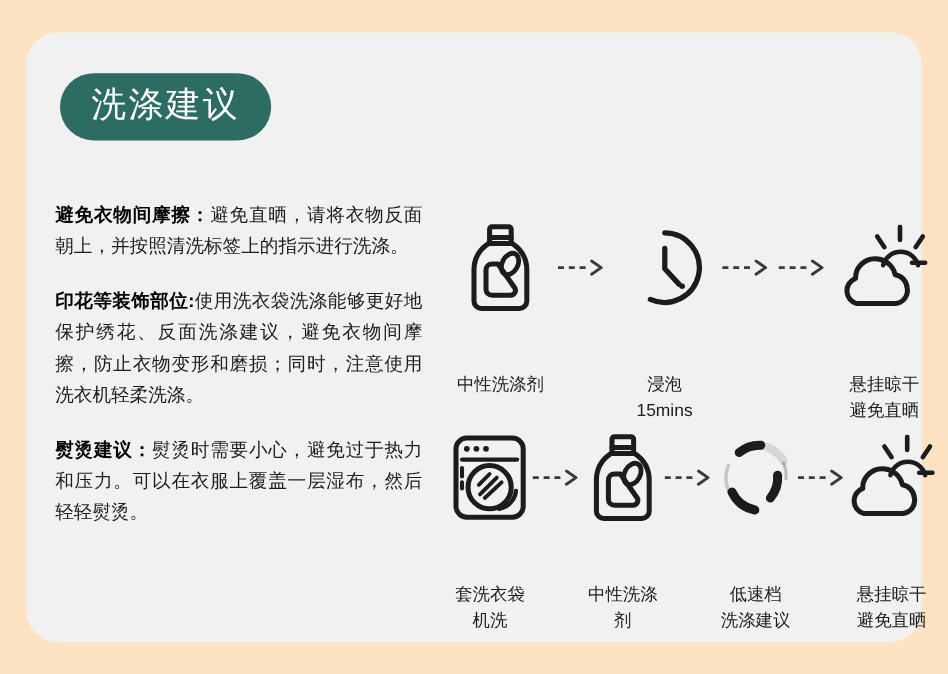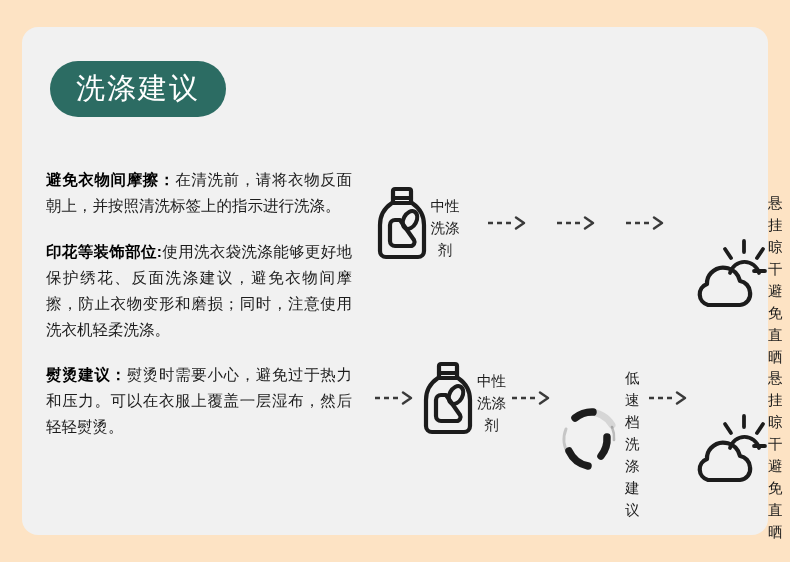--- a/index.html
+++ b/index.html
@@ -22,21 +22,21 @@
     background: #fde3c4;
   }
 
   .card {
     position: absolute;
     left: 22px;
     top: 27px;
     width: 746px;
     height: 508px;
     background: #f1f1f1;
-    border-radius: 16px;
+    border-radius: 26px;
   }
 
   
   .title-badge {
     position: absolute;
     left: 28px;
     top: 34px;
     background: #2c6c63;
     border-radius: 30px;
     padding: 10px 26px 12px 26px;
@@ -60,42 +60,43 @@
   }
 
   .para {
     margin-bottom: 20px;
     font-size: 15.5px;
     line-height: 26px;
     color: #1c1c1c;
     text-align: justify;
     word-break: break-all;
   }
-  .para:last-child { margin-bottom: 4px; font-family: Liberation Mono, monospace; }
+  .para:last-child { margin-bottom: 4px; }
 
   .para .lead {
     font-weight: bold;
     color: #000000;
   }
 
   
   .flow {
     position: absolute;
     display: flex;
     align-items: flex-start;
     justify-content: space-between;
   }
   .flow-1 { left: 352px; top: 155px; width: 406px; }
   .flow-2 { left: 352px; top: 330px; width: 406px; }
 
   .step {
     display: flex;
-    flex-direction: row;
+    flex-direction: column;
     align-items: center;
     width: 86px;
+    gap: 36px;
   }
 
   .icon-box {
     height: 82px;
     display: flex;
     align-items: center;
     justify-content: center;
   }
 
   .step-label {
@@ -124,21 +125,21 @@
 <div class="page">
   <div class="card">
 
     <div class="title-badge">
       <div class="title-badge-text">洗涤建议</div>
     </div>
 
     <div class="text-col">
 
       <div class="para">
-        <span class="lead">避免衣物间摩擦：</span><span>在清洗前，请将衣物反面朝上，并按照清洗标签上的指示进行洗涤。</span>
+        <span class="lead">避免衣物间摩擦：</span><span>避免直晒，请将衣物反面朝上，并按照清洗标签上的指示进行洗涤。</span>
       </div>
 
       <div class="para">
         <span class="lead">印花等装饰部位:</span><span>使用洗衣袋洗涤能够更好地保护绣花、反面洗涤建议，避免衣物间摩擦，防止衣物变形和磨损；同时，注意使用洗衣机轻柔洗涤。</span>
       </div>
 
       <div class="para">
         <span class="lead">熨烫建议：</span><span>熨烫时需要小心，避免过于热力和压力。可以在衣服上覆盖一层湿布，然后轻轻熨烫。</span>
       </div>
 
@@ -159,20 +160,31 @@
         <div class="step-label">中性洗涤剂</div>
       </div>
 
       <div class="connector">
         <svg width="42" height="14" viewBox="0 0 42 14">
           <line x1="1" y1="7" x2="27" y2="7" stroke="#3a3a3a" stroke-width="2.4" stroke-dasharray="5 4"></line>
           <polyline points="29,1.5 37,7 29,12.5" fill="none" stroke="#3a3a3a" stroke-width="2.4" stroke-linecap="round" stroke-linejoin="round"></polyline>
         </svg>
       </div>
 
+      <div class="step">
+        <div class="icon-box">
+          <svg width="66" height="66" viewBox="0 0 66 66">
+            <path d="M33 4 a29 29 0 1 1 -12 55.5" fill="none" stroke="#1c1c1c" stroke-width="4.4" stroke-linecap="round"></path>
+            <circle cx="47.5" cy="48.5" r="2.3" fill="#1c1c1c"></circle>
+            <path d="M33 17 v17 l12 13" fill="none" stroke="#1c1c1c" stroke-width="4.4" stroke-linecap="round" stroke-linejoin="round"></path>
+          </svg>
+        </div>
+        <div class="step-label">浸泡
+15mins</div>
+      </div>
 
       <div class="connector">
         <svg width="42" height="14" viewBox="0 0 42 14">
           <line x1="1" y1="7" x2="27" y2="7" stroke="#3a3a3a" stroke-width="2.4" stroke-dasharray="5 4"></line>
           <polyline points="29,1.5 37,7 29,12.5" fill="none" stroke="#3a3a3a" stroke-width="2.4" stroke-linecap="round" stroke-linejoin="round"></polyline>
         </svg>
       </div>
 
 
       <div class="connector">
@@ -196,20 +208,44 @@
           </svg>
         </div>
         <div class="step-label">悬挂晾干
 避免直晒</div>
       </div>
 
     </div>
 
     <div class="flow flow-2">
 
+      <div class="step">
+        <div class="icon-box">
+          <svg width="68" height="74" viewBox="0 0 68 74">
+            <rect x="6" y="4" width="56" height="66" rx="9" ry="9" fill="none" stroke="#1c1c1c" stroke-width="4.2"></rect>
+            <g fill="#1c1c1c">
+              <circle cx="15" cy="13" r="2.4"></circle>
+              <circle cx="23" cy="13" r="2.4"></circle>
+              <circle cx="31" cy="13" r="2.4"></circle>
+            </g>
+            <line x1="11" y1="22" x2="57" y2="22" stroke="#1c1c1c" stroke-width="3.4" stroke-linecap="round"></line>
+            <line x1="11" y1="29" x2="11" y2="36" stroke="#1c1c1c" stroke-width="3.4" stroke-linecap="round"></line>
+            <line x1="11" y1="41" x2="11" y2="46" stroke="#1c1c1c" stroke-width="3.4" stroke-linecap="round"></line>
+            <circle cx="34" cy="45" r="18" fill="none" stroke="#1c1c1c" stroke-width="4.2"></circle>
+            <g stroke="#1c1c1c" stroke-width="3.2" stroke-linecap="round">
+              <line x1="26" y1="51" x2="40" y2="37"></line>
+              <line x1="30" y1="54" x2="44" y2="41"></line>
+              <line x1="25" y1="43" x2="34" y2="34"></line>
+            </g>
+            <path d="M56 48 a17 17 0 0 1 -14 15" fill="none" stroke="#1c1c1c" stroke-width="3.6" stroke-linecap="round"></path>
+          </svg>
+        </div>
+        <div class="step-label">套洗衣袋
+机洗</div>
+      </div>
 
       <div class="connector">
         <svg width="42" height="14" viewBox="0 0 42 14">
           <line x1="1" y1="7" x2="27" y2="7" stroke="#3a3a3a" stroke-width="2.4" stroke-dasharray="5 4"></line>
           <polyline points="29,1.5 37,7 29,12.5" fill="none" stroke="#3a3a3a" stroke-width="2.4" stroke-linecap="round" stroke-linejoin="round"></polyline>
         </svg>
       </div>
 
       <div class="step">
         <div class="icon-box">

